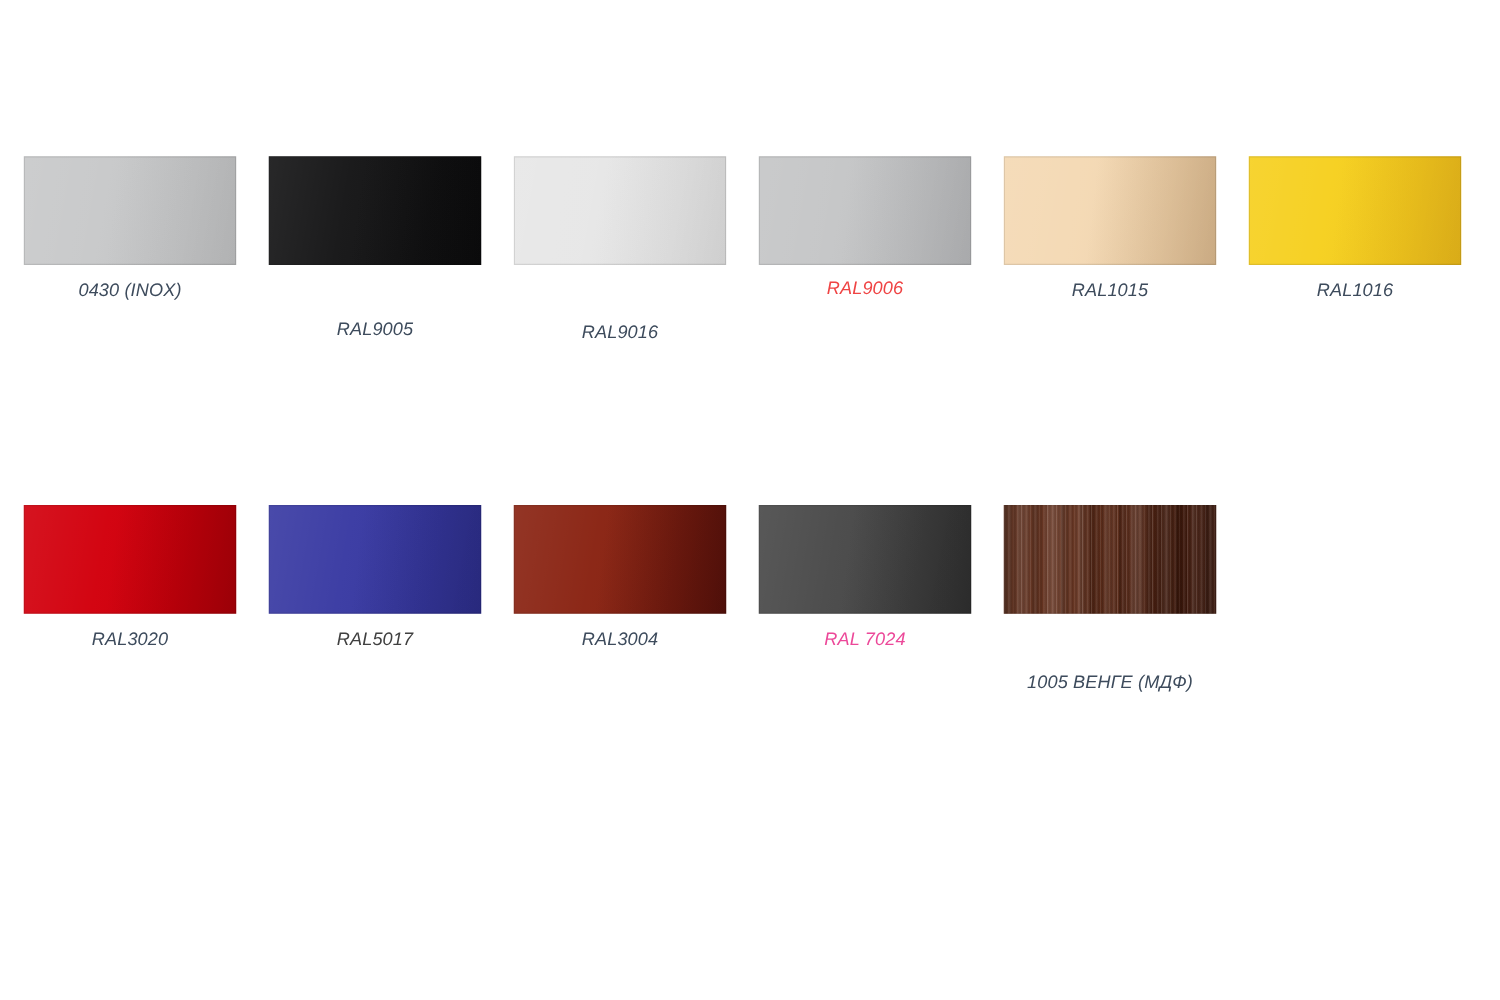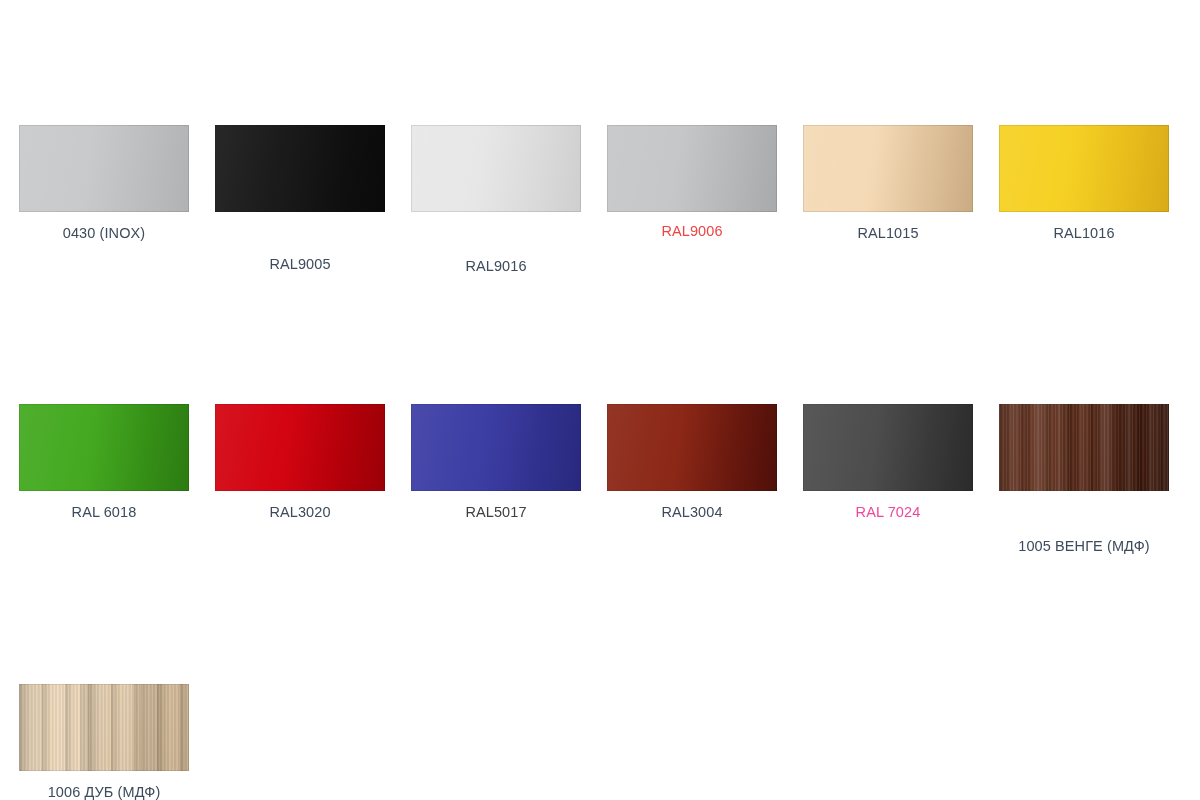--- a/index.html
+++ b/index.html
@@ -14,20 +14,21 @@
     font-family: "Liberation Sans", "DejaVu Sans", sans-serif;
     overflow: hidden;
   }
 
   .palette {
     position: relative;
     width: 1020px;
     height: 800px;
     box-sizing: border-box;
     padding: 125px 0 0 19px;
+    font-style: italic;
   }
 
   .swatch-grid {
     display: grid;
     grid-template-columns: repeat(6, 170px);
     column-gap: 26px;
     row-gap: 129px;
     align-content: start;
     justify-content: start;
   }
@@ -122,41 +123,33 @@
       </div>
       <div class="swatch-cell">
         <div class="swatch-chip has-edge" style="background: linear-gradient(97deg, rgb(244, 217, 180) 0%, rgb(244, 217, 180) 42%, rgb(217, 183, 140) 100%);"></div>
         <div class="swatch-label" style="color: rgb(61, 75, 92);">RAL1015</div>
       </div>
       <div class="swatch-cell">
         <div class="swatch-chip has-edge" style="background: linear-gradient(97deg, rgb(246, 208, 32) 0%, rgb(246, 208, 32) 42%, rgb(233, 184, 26) 100%);"></div>
         <div class="swatch-label" style="color: rgb(61, 75, 92);">RAL1016</div>
       </div>
       <div class="swatch-cell">
-        <div class="swatch-chip has-edge" style="background: linear-gradient(97deg, rgb(65, 168, 29) 0%, rgb(65, 168, 29) 42%, rgb(47, 132, 19) 100%);"></div>
-        <div class="swatch-label" style="color: rgb(61, 75, 92);">RAL 6018</div>
-      </div>
-      <div class="swatch-cell">
         <div class="swatch-chip has-edge" style="background: linear-gradient(97deg, rgb(210, 0, 13) 0%, rgb(210, 0, 13) 42%, rgb(166, 0, 7) 100%);"></div>
         <div class="swatch-label" style="color: rgb(61, 75, 92);">RAL3020</div>
       </div>
       <div class="swatch-cell">
         <div class="swatch-chip has-edge" style="background: linear-gradient(97deg, rgb(58, 59, 163) 0%, rgb(58, 59, 163) 42%, rgb(43, 44, 134) 100%);"></div>
         <div class="swatch-label" style="color: #404040;">RAL5017</div>
       </div>
       <div class="swatch-cell">
         <div class="swatch-chip has-edge" style="background: linear-gradient(97deg, rgb(138, 36, 19) 0%, rgb(138, 36, 19) 42%, rgb(84, 16, 10) 100%);"></div>
         <div class="swatch-label" style="color: rgb(61, 75, 92);">RAL3004</div>
       </div>
       <div class="swatch-cell">
         <div class="swatch-chip has-edge" style="background: linear-gradient(97deg, rgb(74, 74, 74) 0%, rgb(74, 74, 74) 42%, rgb(46, 46, 46) 100%);"></div>
         <div class="swatch-label" style="color: #ec4899;">RAL 7024</div>
       </div>
       <div class="swatch-cell">
         <div class="swatch-chip has-edge wood" style="background: linear-gradient(97deg, rgb(94, 42, 22) 0%, rgb(94, 42, 22) 42%, rgb(58, 21, 9) 100%);"></div>
         <div class="swatch-label" style="color: rgb(61, 75, 92); margin-top: 46px;">1005 ВЕНГЕ (МДФ)</div>
       </div>
-      <div class="swatch-cell">
-        <div class="swatch-chip has-edge wood" style="background: linear-gradient(97deg, rgb(236, 213, 180) 0%, rgb(236, 213, 180) 42%, rgb(216, 187, 149) 100%);"></div>
-        <div class="swatch-label" style="color: rgb(61, 75, 92);">1006 ДУБ (МДФ)</div>
-      </div>
     </div>
 </div>
 
 </body></html>

